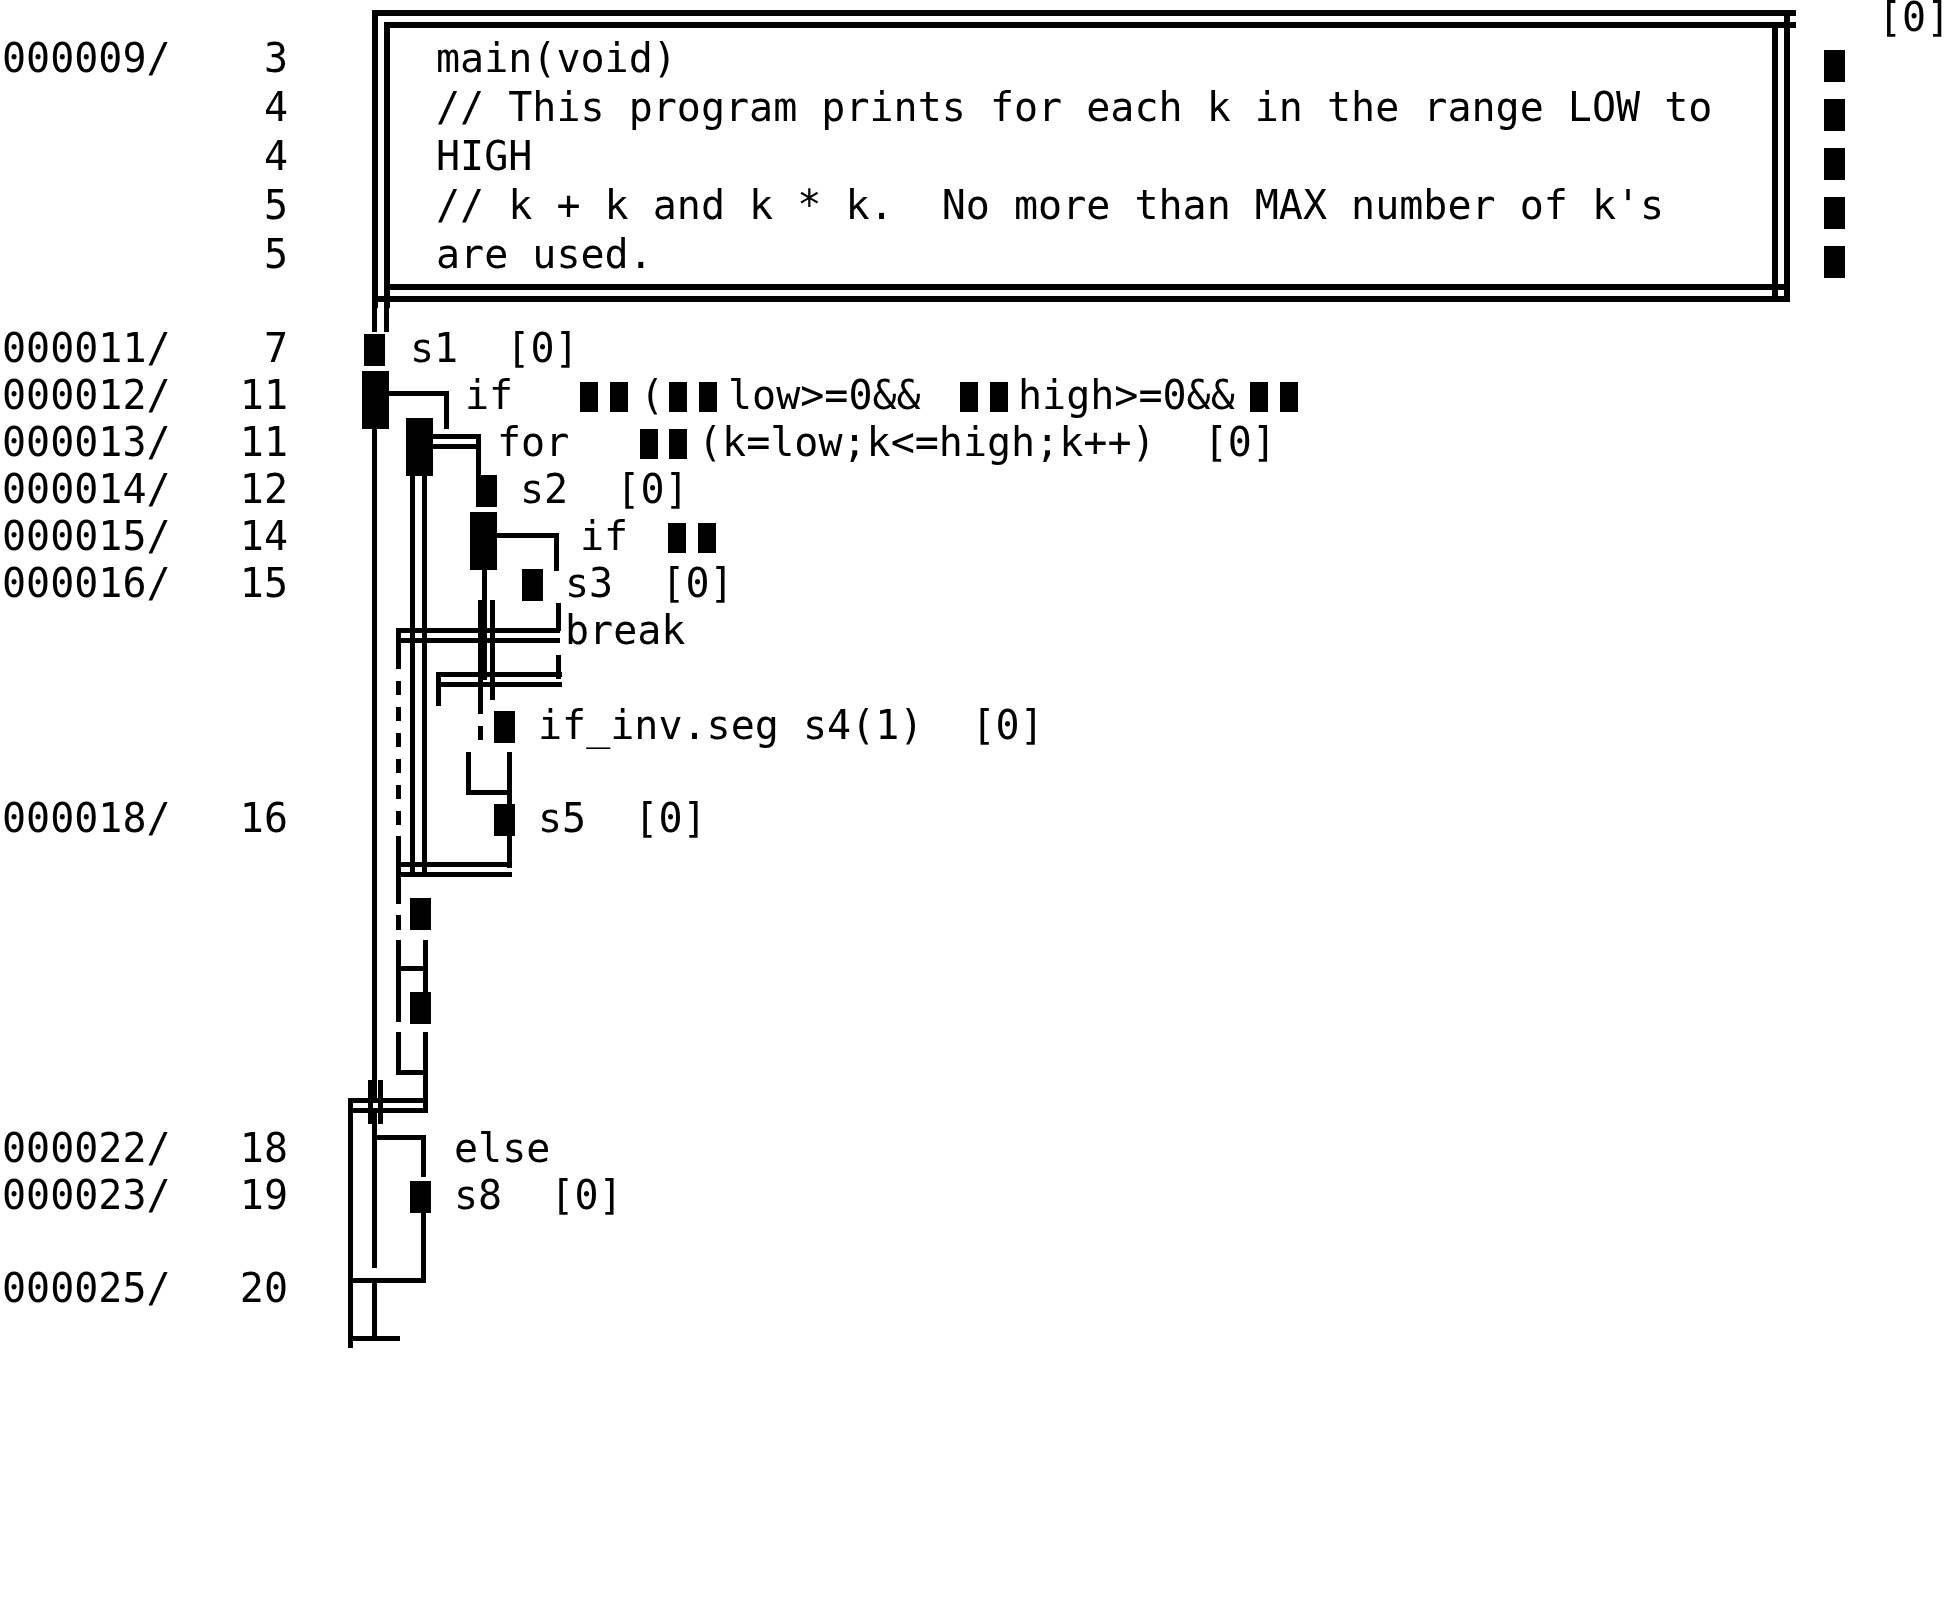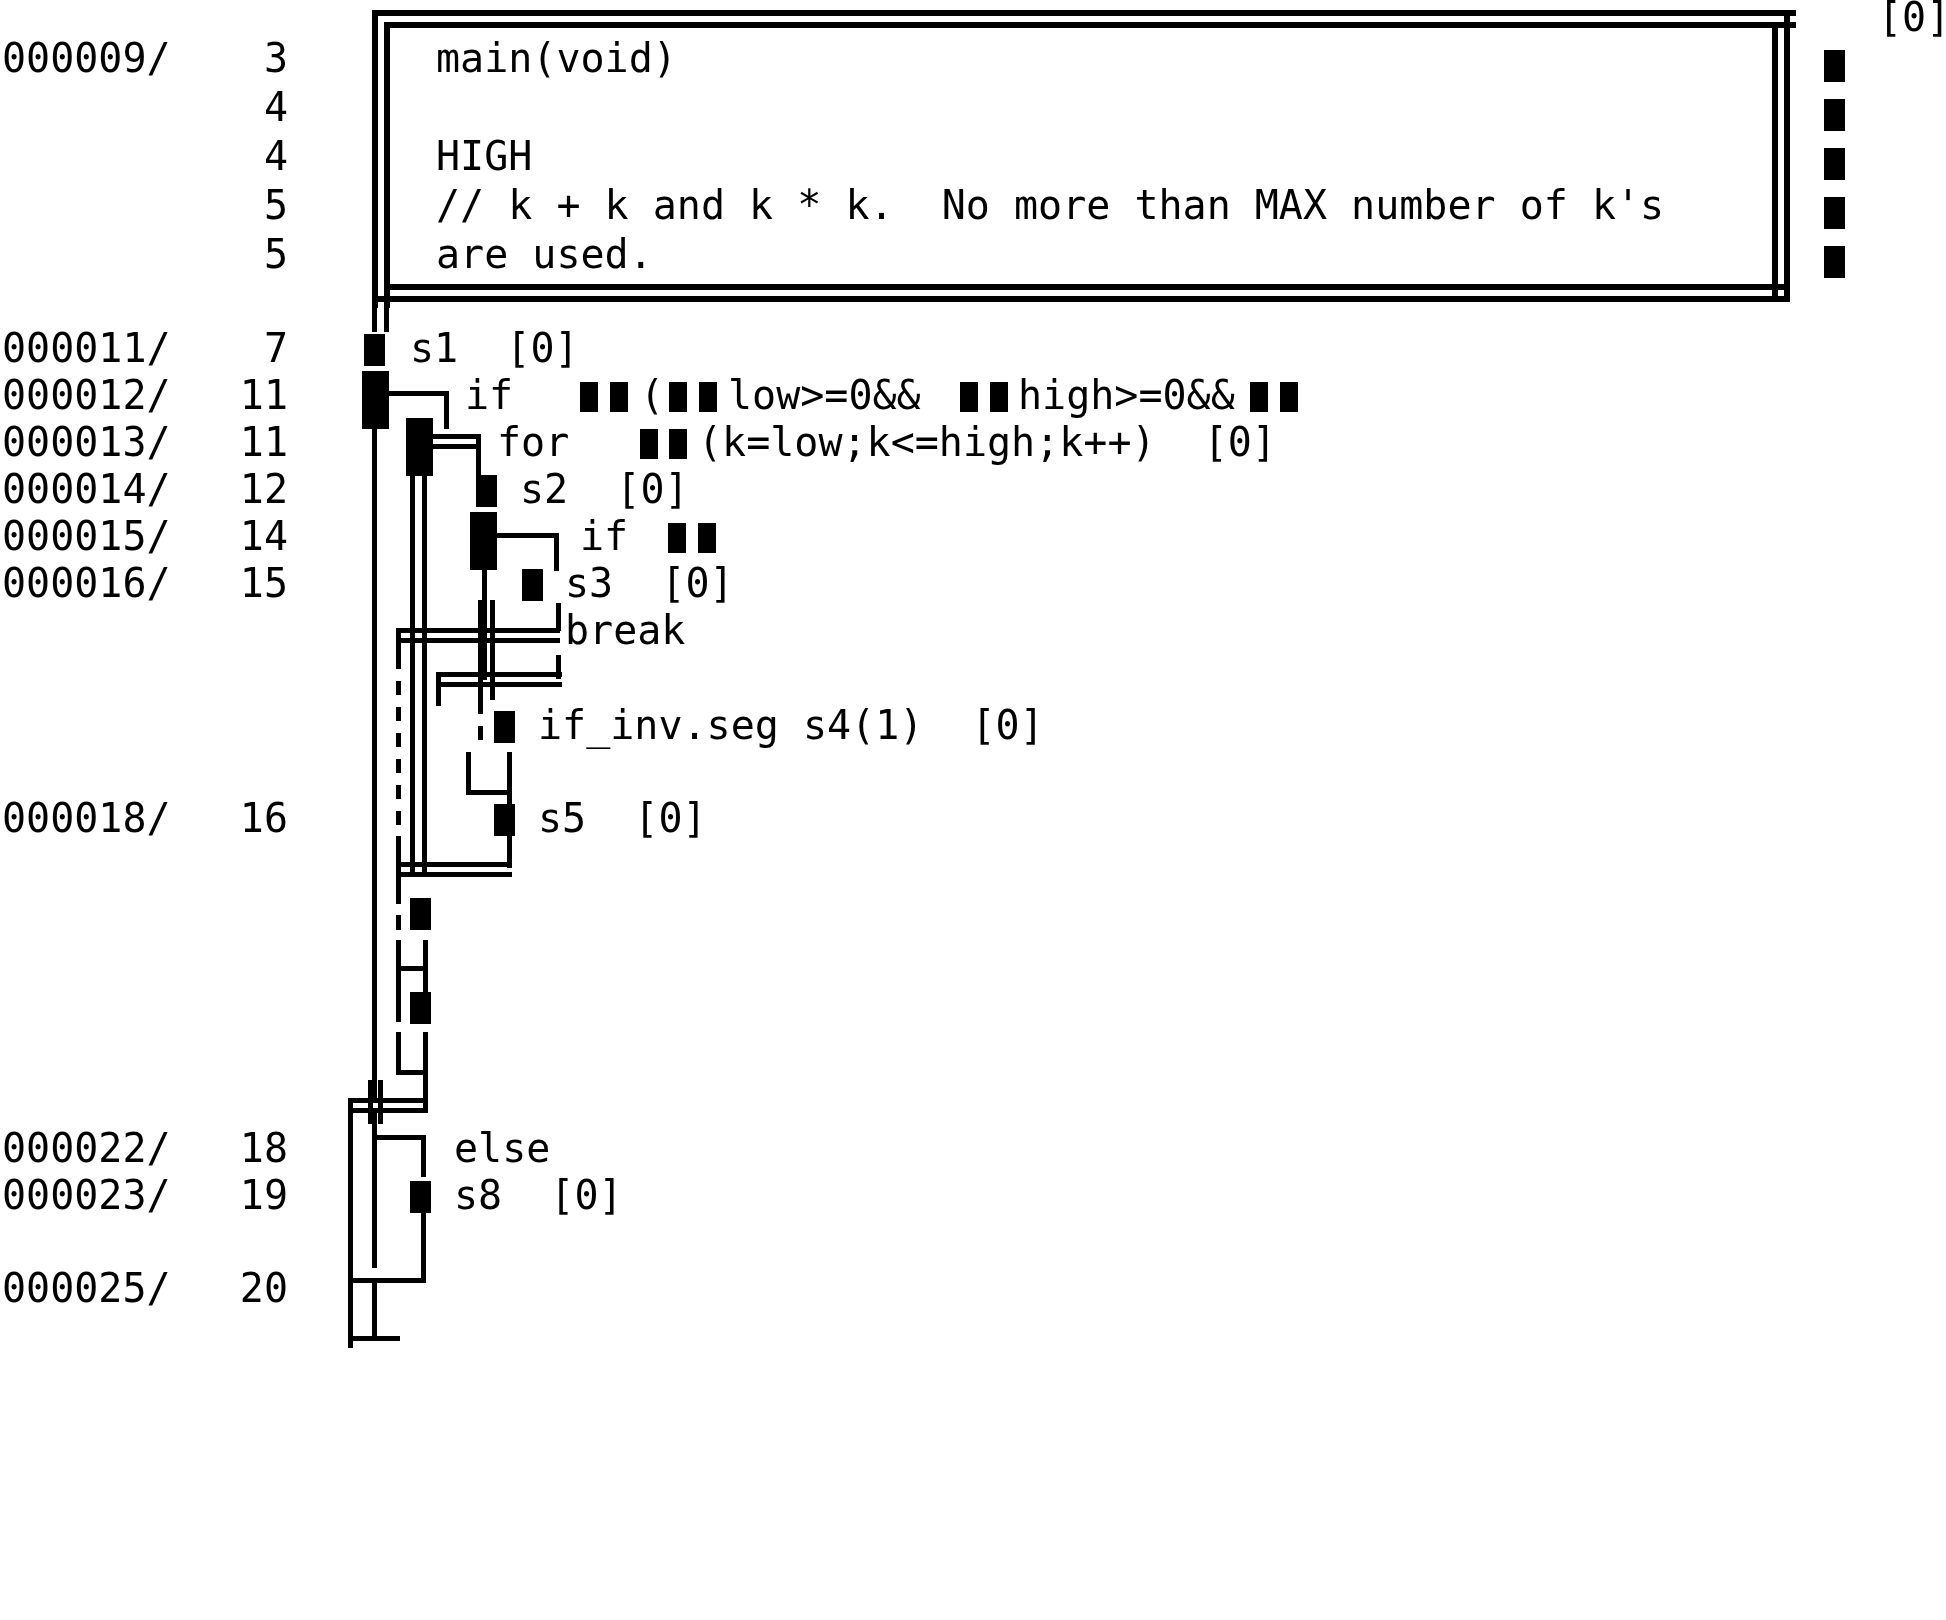--- a/index.html
+++ b/index.html
@@ -53,20 +53,21 @@
   <div id="cbox">
     <div class="outer"></div>
     <div class="inner"></div>
     <div class="oright"></div>
     <div class="iright"></div>
     <div class="obot"></div>
     <div class="ibot"></div>
   </div>
 
   <div class="boxtext" style="top:35px">main(void)</div>
+  <div class="boxtext" style="top:84px">// This program prints for each k in the range LOW to</div>
   <div class="boxtext" style="top:133px">HIGH</div>
   <div class="boxtext" style="top:182px">// k + k and k * k.  No more than MAX number of k's</div>
   <div class="boxtext" style="top:231px">are used.</div>
 
   <div class="lnum" style="top:35px">3</div>
   <div class="lnum" style="top:84px">4</div>
   <div class="lnum" style="top:133px">4</div>
   <div class="lnum" style="top:182px">5</div>
   <div class="lnum" style="top:231px">5</div>
 

